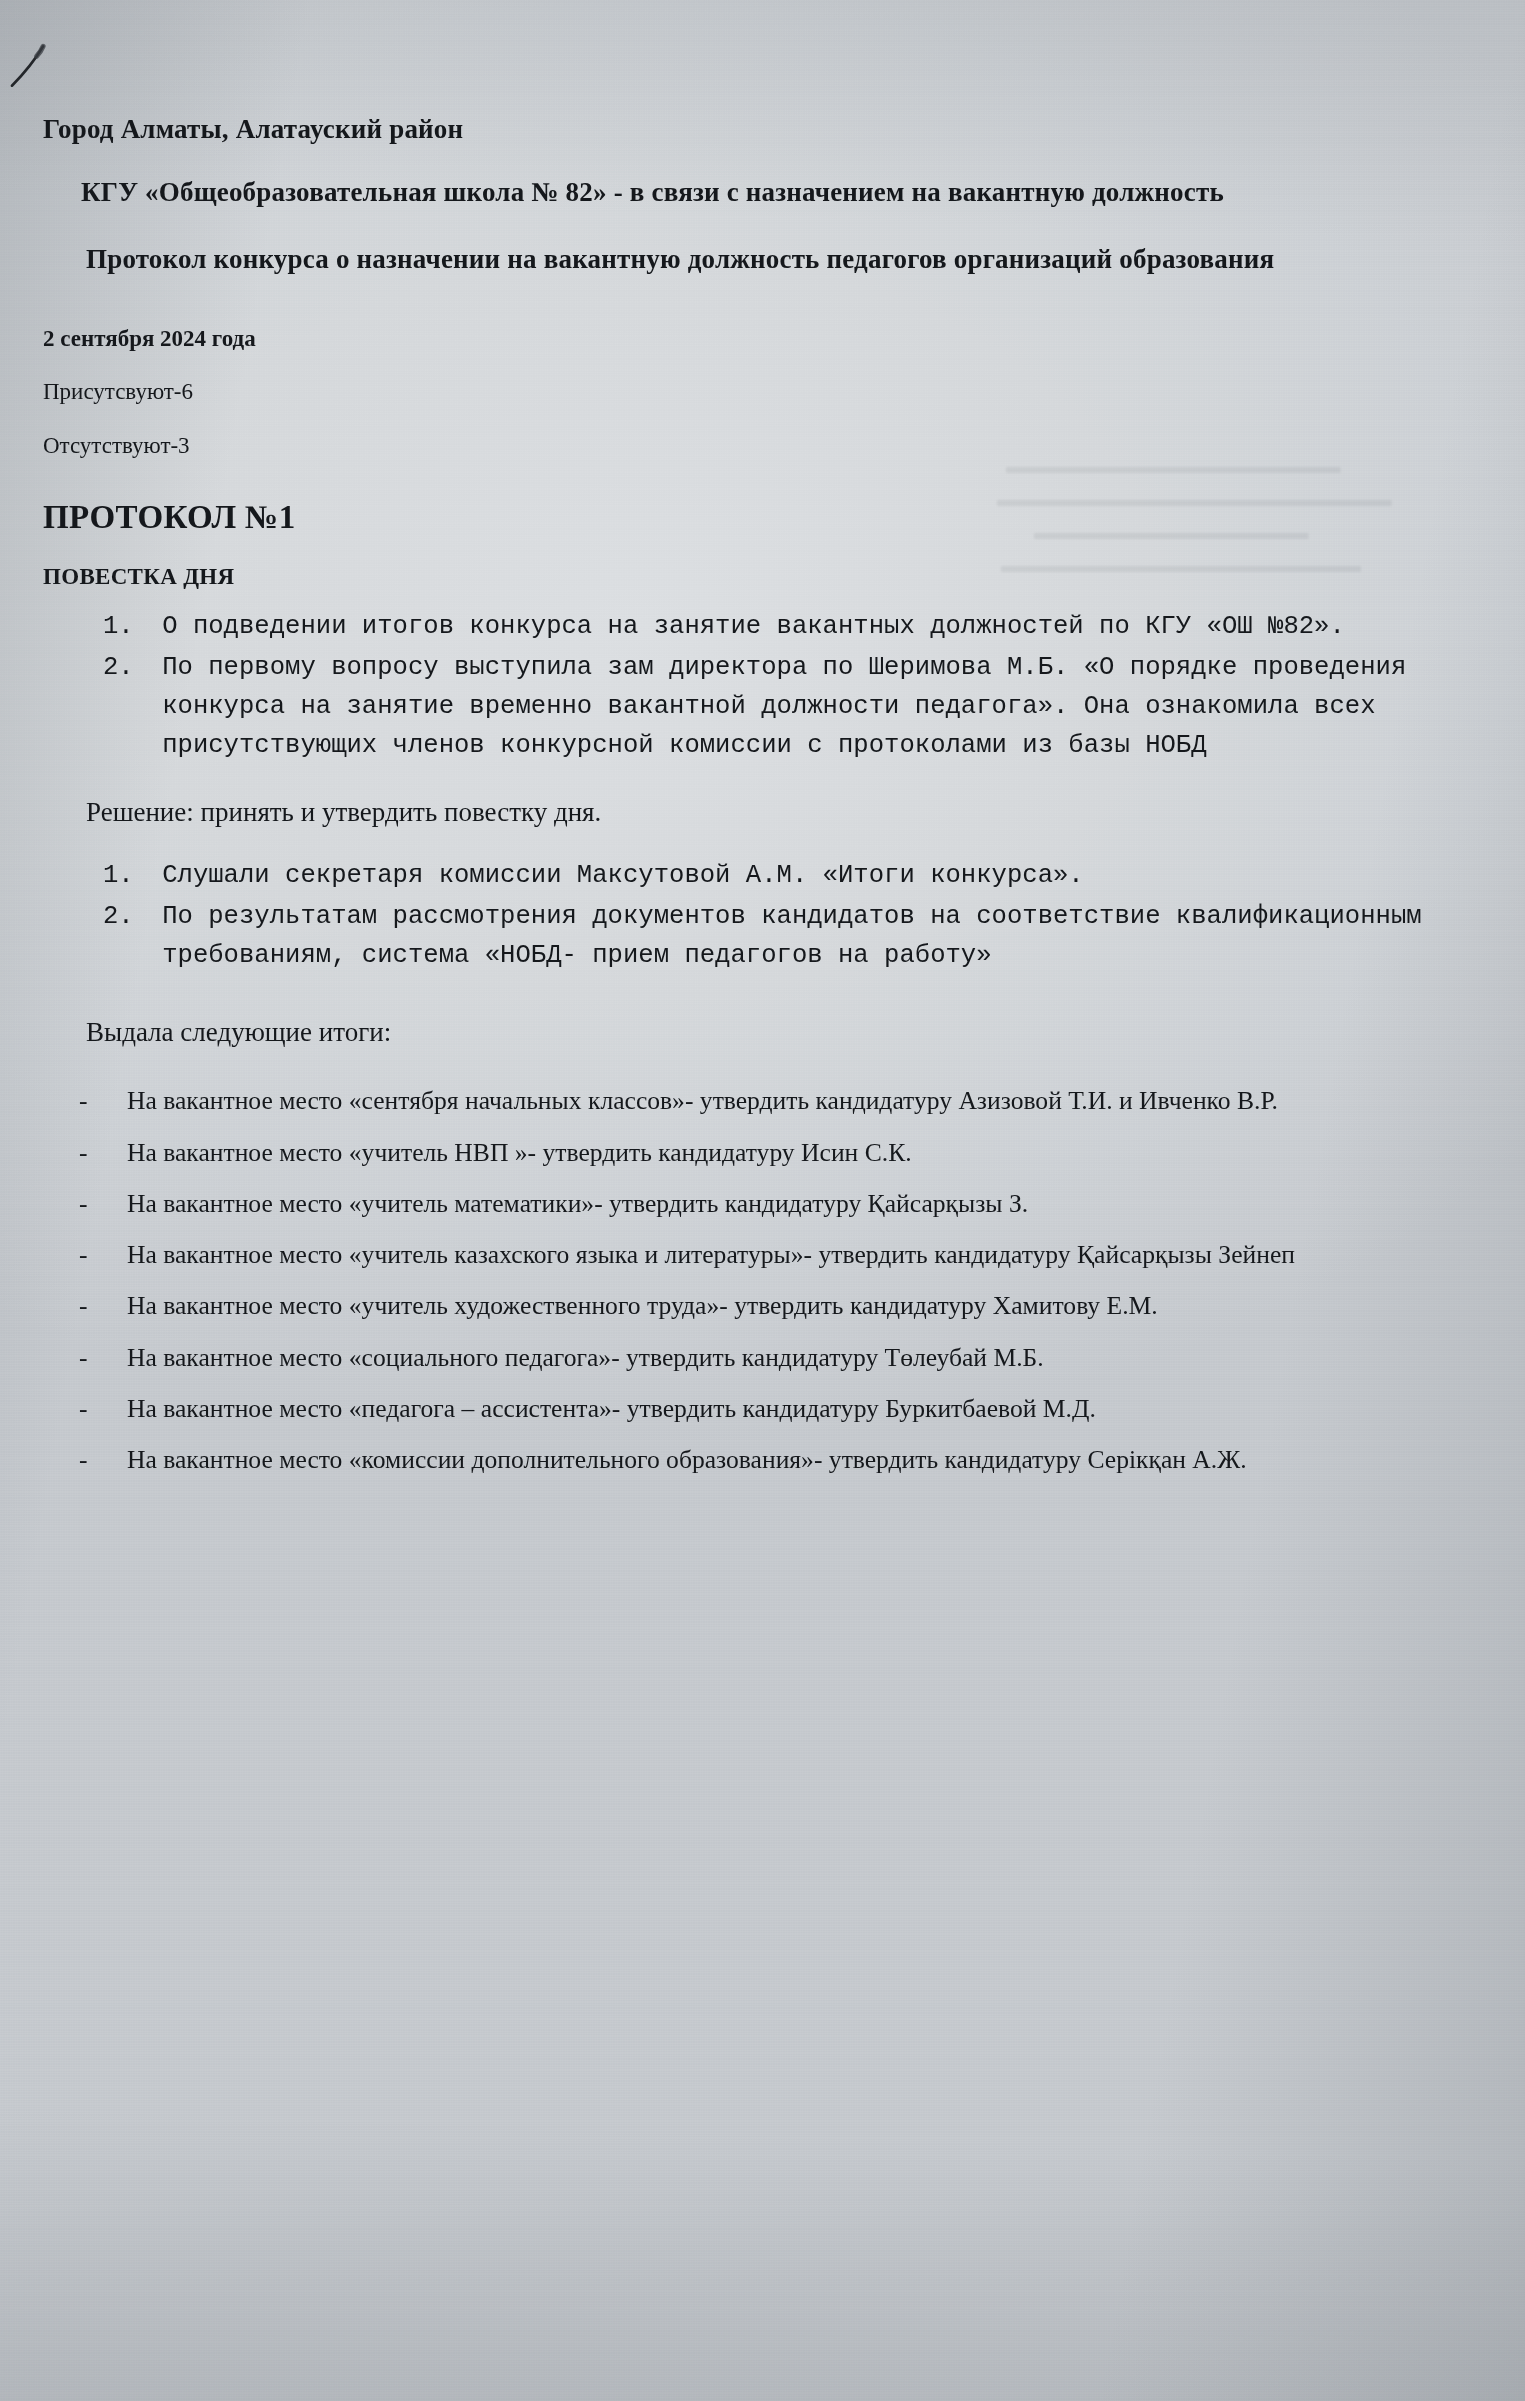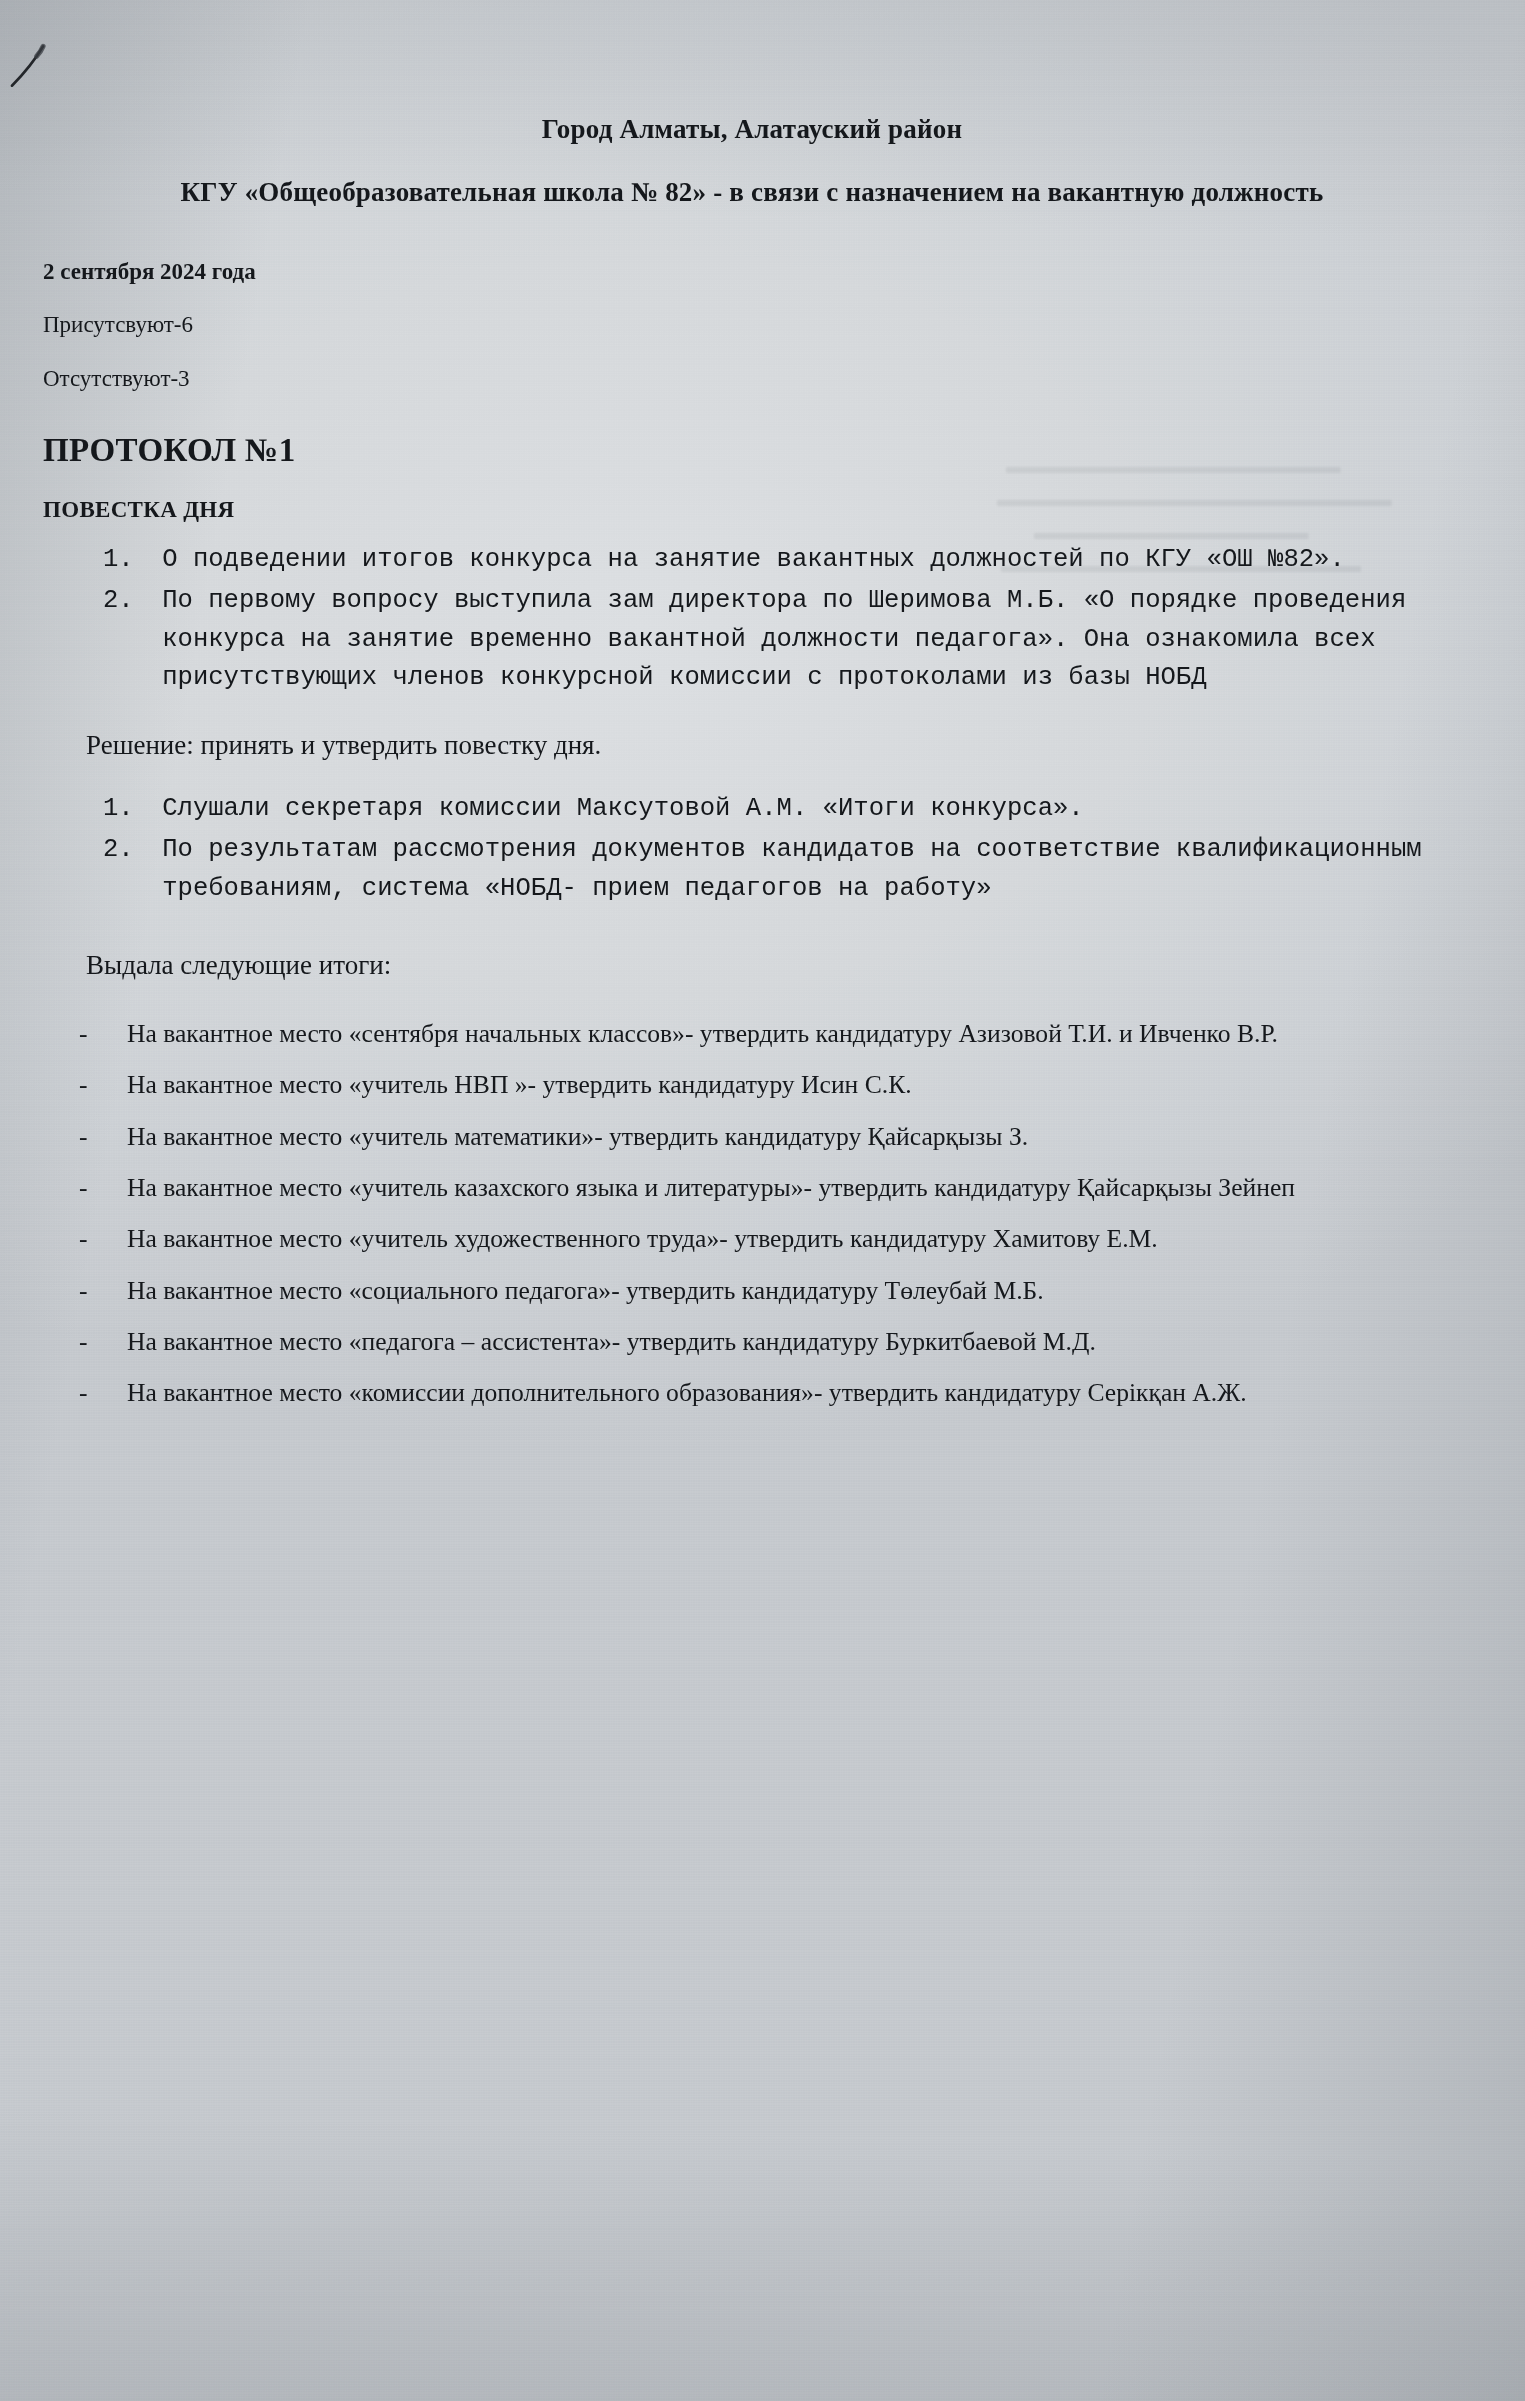--- a/index.html
+++ b/index.html
@@ -72,21 +72,20 @@
   }
 
   .content {
     position: relative;
     z-index: 3;
     padding: 0 64px 0 43px;
   }
 
   
   .hdr {
-    text-align: center;
     font-weight: bold;
     letter-spacing: 0.2px;
   }
   .hdr-city   { font-size: 27px; margin: 114px 0 0 0; }
   .hdr-school { font-size: 27px; margin: 28px 38px 0 38px; line-height: 1.45; }
   .hdr-proto  { font-size: 27px; margin: 28px 43px 0 43px; line-height: 1.45; }
 
   .meta {
     font-size: 23px;
     margin: 0;
@@ -164,20 +163,21 @@
     <path d="M44 4 C38 14, 24 34, 6 52" stroke="#23262a" stroke-width="3.2" fill="none" stroke-linecap="round"></path>
     <path d="M44 4 C42 9, 39 13, 36 16" stroke="#3a3e43" stroke-width="6" fill="none" stroke-linecap="round" opacity="0.75"></path>
   </svg>
 
   <div class="content">
 
     <div class="hdr hdr-city">Город Алматы, Алатауский район</div>
 
     <div class="hdr hdr-school">КГУ «Общеобразовательная школа № 82» - в связи с назначением на вакантную должность</div>
 
+    <div class="hdr hdr-proto">Протокол конкурса о назначении на вакантную должность педагогов организаций образования</div>
 
     <div class="meta date">2 сентября 2024 года</div>
 
     <div class="meta present">Присутсвуют-6</div>
 
     <div class="meta absent">Отсутствуют-3</div>
 
     <div class="proto-title">ПРОТОКОЛ №1</div>
 
     <div class="agenda-label">ПОВЕСТКА ДНЯ</div>

